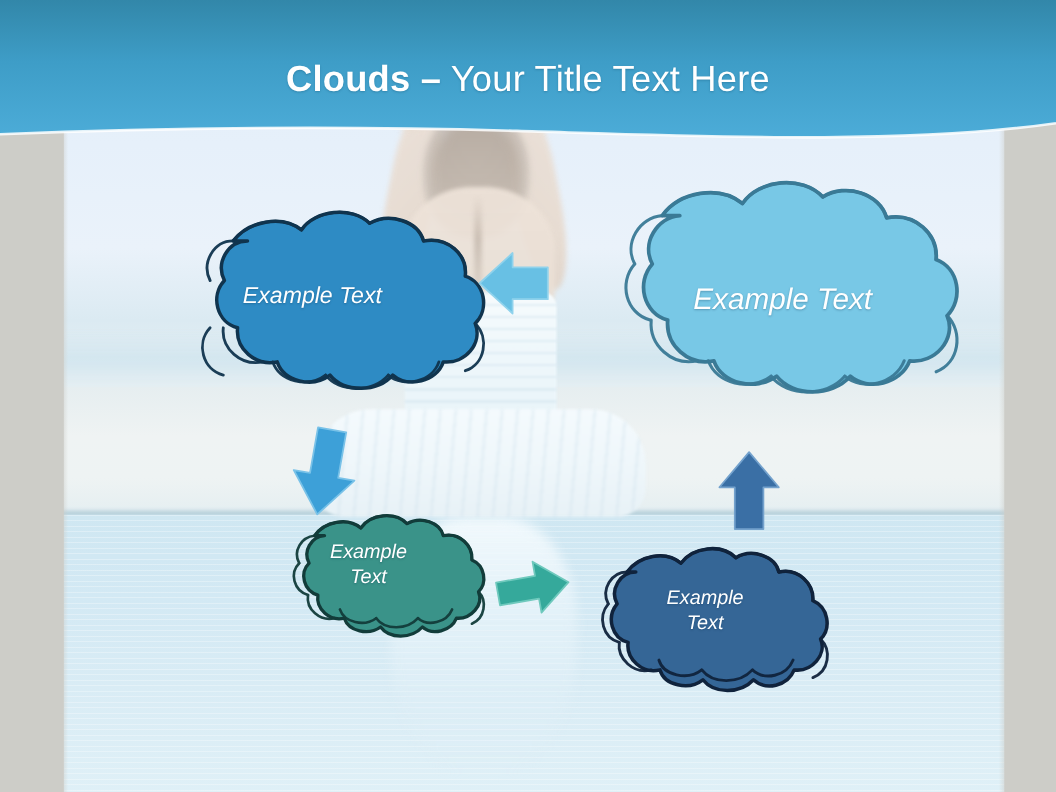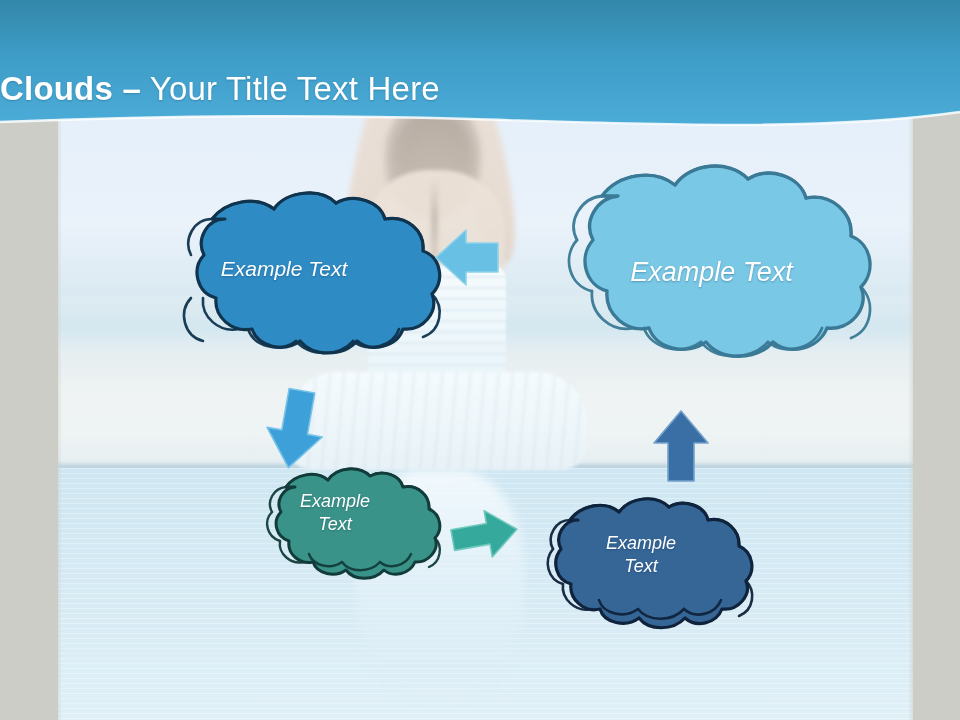--- a/index.html
+++ b/index.html
@@ -136,22 +136,22 @@
   }
   .edge-r::before{
     content:"";position:absolute;left:-5px;top:0;width:9px;height:100%;
     background:linear-gradient(270deg,#cdcdc8 0%,rgba(205,205,200,.4) 55%,rgba(205,205,200,0) 100%);
   }
 
   
   .header{position:absolute;left:0;top:0;width:960px;height:140px;}
   .header svg{display:block;}
   .title{
-    position:absolute;left:0;top:70px;width:960px;
-    color:#ffffff;
+    position:absolute;left:0;top:53px;width:960px;
+    text-align:center;color:#ffffff;
     font-size:33px;letter-spacing:.2px;
     text-shadow:0 1px 2px rgba(0,60,90,.28);
     white-space:nowrap;
   }
   .title .b{font-weight:700;}
   .title .n{font-weight:400;}
 
   
   .shapes{position:absolute;left:0;top:0;width:960px;height:676px;margin-left:36px;}
   .cloudtext{

